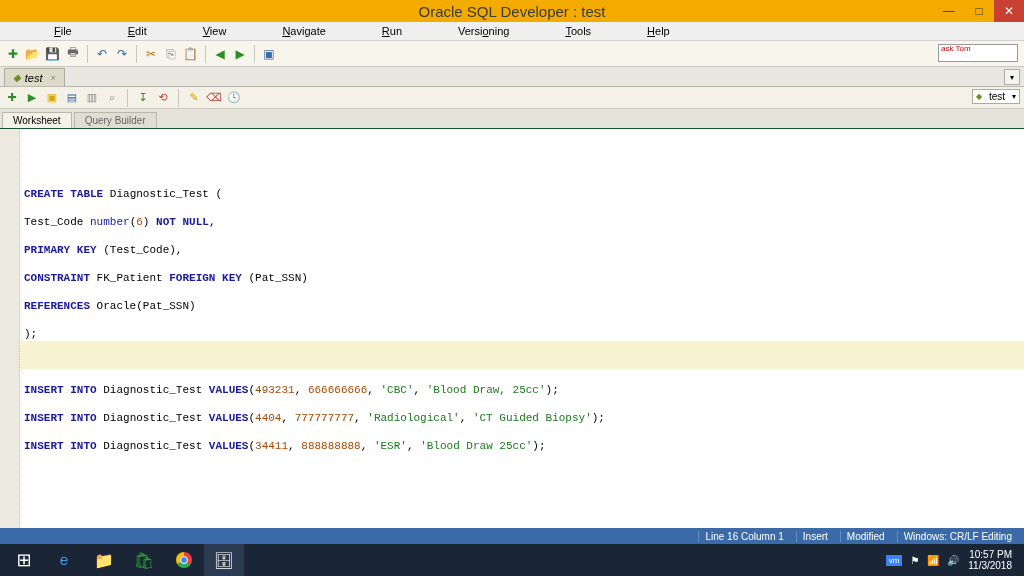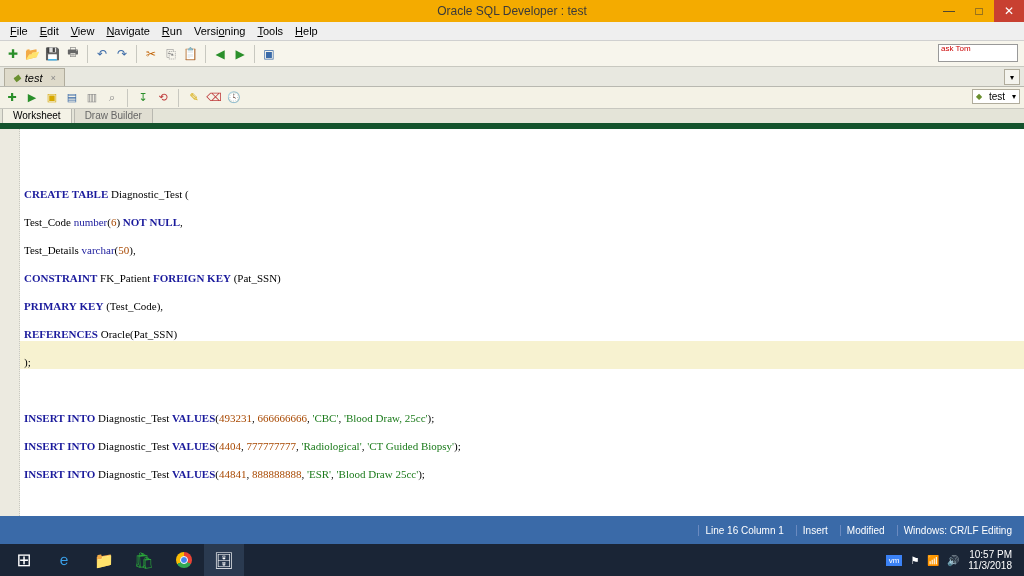--- a/index.html
+++ b/index.html
@@ -1,27 +1,27 @@
 <!DOCTYPE html>
 <html><head>
 <meta charset="utf-8">
 <style>
   * { box-sizing: border-box; margin: 0; padding: 0; }
   body { font-family: "Segoe UI", Tahoma, sans-serif; font-size: 11px; background: #fff; width: 1024px; height: 576px; overflow: hidden; position: relative; }
 
   
   .titlebar { height: 22px; background: #f4ab00; display: flex; align-items: center; justify-content: center; position: relative; color: #3a3a3a; }
-  .titlebar .title { font-size: 12px; }
+  .titlebar .title { font-size: 15px; }
   .titlebar .winbtns { position: absolute; right: 0; top: 0; display: flex; height: 100%; }
   .titlebar .winbtn { width: 30px; height: 100%; display: flex; align-items: center; justify-content: center; font-size: 12px; cursor: default; }
   .titlebar .winbtn.close { background: #c84031; color: #fff; }
 
   
   .menubar { height: 19px; background: #efefef; border-bottom: 1px solid #d0d0d0; display: flex; align-items: center; padding: 0 4px; }
-  .menuitem { padding: 2px 6px; cursor: default; }
+  .menuitem { padding: 2px 6px; cursor: default; margin-left: 44px; }
   .menuitem u { text-decoration: underline; }
 
   
   .maintoolbar { height: 26px; background: #f7f5ec; border-bottom: 1px solid #c8c8c0; display: flex; align-items: center; padding: 0 4px; gap: 2px; position: relative; }
   .tbicon { width: 18px; height: 18px; display: inline-flex; align-items: center; justify-content: center; font-size: 12px; cursor: default; }
   .tbsep { width: 1px; height: 18px; background: #c8c8c0; margin: 0 3px; }
   .askbox { position: absolute; right: 6px; top: 3px; width: 80px; height: 18px; border: 1px solid #999; background:#fff; font-size: 8px; color: #c00; padding: 0 2px; line-height: 8px; }
 
   
   .connstrip { height: 20px; background: #e8e8e0; border-bottom: 1px solid #b8b8b0; display: flex; align-items: flex-end; padding: 0 4px; position: relative; }
@@ -31,48 +31,48 @@
   .dropicon { position: absolute; right: 4px; top: 2px; width: 16px; height: 16px; border: 1px solid #b0ac9c; background:#f4f4ee; display:flex; align-items:center; justify-content:center; font-size:8px; }
 
   
   .wstoolbar { height: 22px; background: #f4f2e6; border-bottom: 1px solid #c8c8c0; display: flex; align-items: center; padding: 0 4px; gap: 4px; position: relative; }
   .wstoolbar .tbicon { width: 16px; height: 16px; font-size: 11px; }
   .conndrop { position: absolute; right: 4px; top: 2px; border: 1px solid #b0ac9c; background:#fff; padding: 1px 14px 1px 16px; font-size: 10px; display:flex; align-items:center; gap:4px; }
   .conndrop::after { content:"▾"; position:absolute; right:3px; font-size:8px; }
   .conndrop::before { content:"◆"; position:absolute; left:3px; color:#6a8f2f; font-size:8px; }
 
   
-  .wstabs { height: 20px; background: #e4e4d8; border-bottom: 6px solid #14532d; display: flex; align-items: flex-end; padding: 0 2px; }
+  .wstabs { height: 20px; background: #e4e4d8; border-bottom: 1px solid #14532d; display: flex; align-items: flex-end; padding: 0 2px; }
   .wstab { padding: 2px 10px; background: #f4f2e6; border: 1px solid #b8b8b0; border-bottom: none; margin-right: 2px; font-size: 10px; }
   .wstab.inactive { background: #e0ded2; color: #666; }
 
   
   .editorwrap { display: flex; height: 411px; }
   .gutter { width: 20px; background: #eceae0; border-right: 1px dotted #c8c8c0; }
-  .editor { flex: 1; background: #fff; font-family: Liberation Serif, serif; font-size: 11px; line-height: 14px; padding: 2px 4px; white-space: pre; overflow: hidden; position: relative; }
+  .editor { flex: 1; background: #fff; font-family: Liberation Mono, monospace; font-size: 11px; line-height: 14px; padding: 2px 4px; white-space: pre; overflow: hidden; position: relative; }
   .hlrow { position: absolute; left: 0; right: 0; background: #f7f2d0; height: 14px; z-index: 0; }
   .codeblock { position: relative; z-index: 1; }
   .kw { color: #1a1a9c; font-weight: bold; }
   .ty { color: #1a1a9c; font-weight: normal; text-align: right; }
   .num { color: #a84800; }
   .str { color: #1a7a1a; }
 
   
   .arrows { height: 12px; display:flex; padding-left:20px; gap:1px; font-size:9px; color:#444; }
 
   
 
   
   .taskbar { position: absolute; left:0; right:0; bottom:0; height: 32px; background: #1a2536; display: flex; align-items: center; padding: 0 4px; }
   .taskitem { width: 40px; height: 32px; display:flex; align-items:center; justify-content:center; font-size: 16px; color:#fff; }
   .tray { margin-left: auto; display:flex; align-items:center; gap:8px; padding-right:8px; color:#fff; font-size:10px; }
   .clock { text-align:right; line-height:11px; }
 
   
-  .statusstrip { position:absolute; left:0; right:0; bottom:32px; height:28px; background:#3a6aa8; color:#fff; display:flex; align-items:center; justify-content:flex-end; padding:0 6px; font-size:10px; gap:6px; }
+  .statusstrip { position:absolute; left:0; right:0; bottom:32px; height:16px; background:#3a6aa8; color:#fff; display:flex; align-items:center; justify-content:flex-end; padding:0 6px; font-size:10px; gap:6px; }
   .statusstrip .cell { border-left:1px solid #6a8ac0; padding:0 6px; }
 </style>
 </head>
 <body>
 
 <div class="titlebar">
   <span class="title">Oracle SQL Developer : test</span>
   <div class="winbtns">
     <div class="winbtn">—</div>
     <div class="winbtn">□</div>
@@ -135,39 +135,38 @@
   <span class="tbicon" style="color:#d6a800">✎</span>
   <span class="tbicon" style="color:#c04040">⌫</span>
   <span class="tbicon" style="color:#888">🕓</span>
   <div class="conndrop">
       <span>test</span>
     </div>
 </div>
 
 <div class="wstabs">
   <div class="wstab">Worksheet</div>
-  <div class="wstab inactive">Draw Builder</div>
+  <div class="wstab inactive">Query Builder</div>
 </div>
 
 <div class="editorwrap">
   <div class="gutter"></div>
   <div class="editor">
     <div class="hlrow" style="top:212px;height:28px;"></div>
     <div class="codeblock">
 <div style="position:relative"><span class="kw">CREATE</span> <span class="kw">TABLE</span><span> Diagnostic_Test (</span></div>
 <div><span>Test_Code </span><span class="ty">number</span><span>(</span><span class="num">6</span><span>) </span><span class="kw">NOT</span><span> </span><span class="kw">NULL</span><span>,</span></div>
-<div><span>Test_Details </span><span class="ty">varchar</span><span>(</span><span class="num">50</span><span>),</span></div>
+<div><span class="kw">PRIMARY</span> <span class="kw">KEY</span><span> (Test_Code),</span></div>
 <div><span class="kw">CONSTRAINT</span><span> FK_Patient </span><span class="kw">FOREIGN</span> <span class="kw">KEY</span><span> (Pat_SSN)</span></div>
-<div><span class="kw">PRIMARY</span> <span class="kw">KEY</span><span> (Test_Code),</span></div>
 <div><span class="kw">REFERENCES</span><span> Oracle(Pat_SSN)</span></div>
 <div><span>);</span></div>
 <div><span> </span></div>
 <div><span class="kw">INSERT</span> <span class="kw">INTO</span><span> Diagnostic_Test </span><span class="kw">VALUES</span><span>(</span><span class="num">493231</span><span>, </span><span class="num">666666666</span><span>, </span><span class="str">'CBC'</span><span>, </span><span class="str">'Blood Draw, 25cc'</span><span>);</span></div>
 <div><span class="kw">INSERT</span> <span class="kw">INTO</span><span> Diagnostic_Test </span><span class="kw">VALUES</span><span>(</span><span class="num">4404</span><span>, </span><span class="num">777777777</span><span>, </span><span class="str">'Radiological'</span><span>, </span><span class="str">'CT Guided Biopsy'</span><span>);</span></div>
-<div><span class="kw">INSERT</span> <span class="kw">INTO</span><span> Diagnostic_Test </span><span class="kw">VALUES</span><span>(</span><span class="num">44841</span><span>, </span><span class="num">888888888</span><span>, </span><span class="str">'ESR'</span><span>, </span><span class="str">'Blood Draw 25cc'</span><span>);</span></div>
+<div><span class="kw">INSERT</span> <span class="kw">INTO</span><span> Diagnostic_Test </span><span class="kw">VALUES</span><span>(</span><span class="num">34411</span><span>, </span><span class="num">888888888</span><span>, </span><span class="str">'ESR'</span><span>, </span><span class="str">'Blood Draw 25cc'</span><span>);</span></div>
 
 
     </div>
   </div>
 </div>
 
 <div class="arrows">▲▼</div>
 
 <div class="statusstrip">
   <span class="cell">Line 16 Column 1</span>

